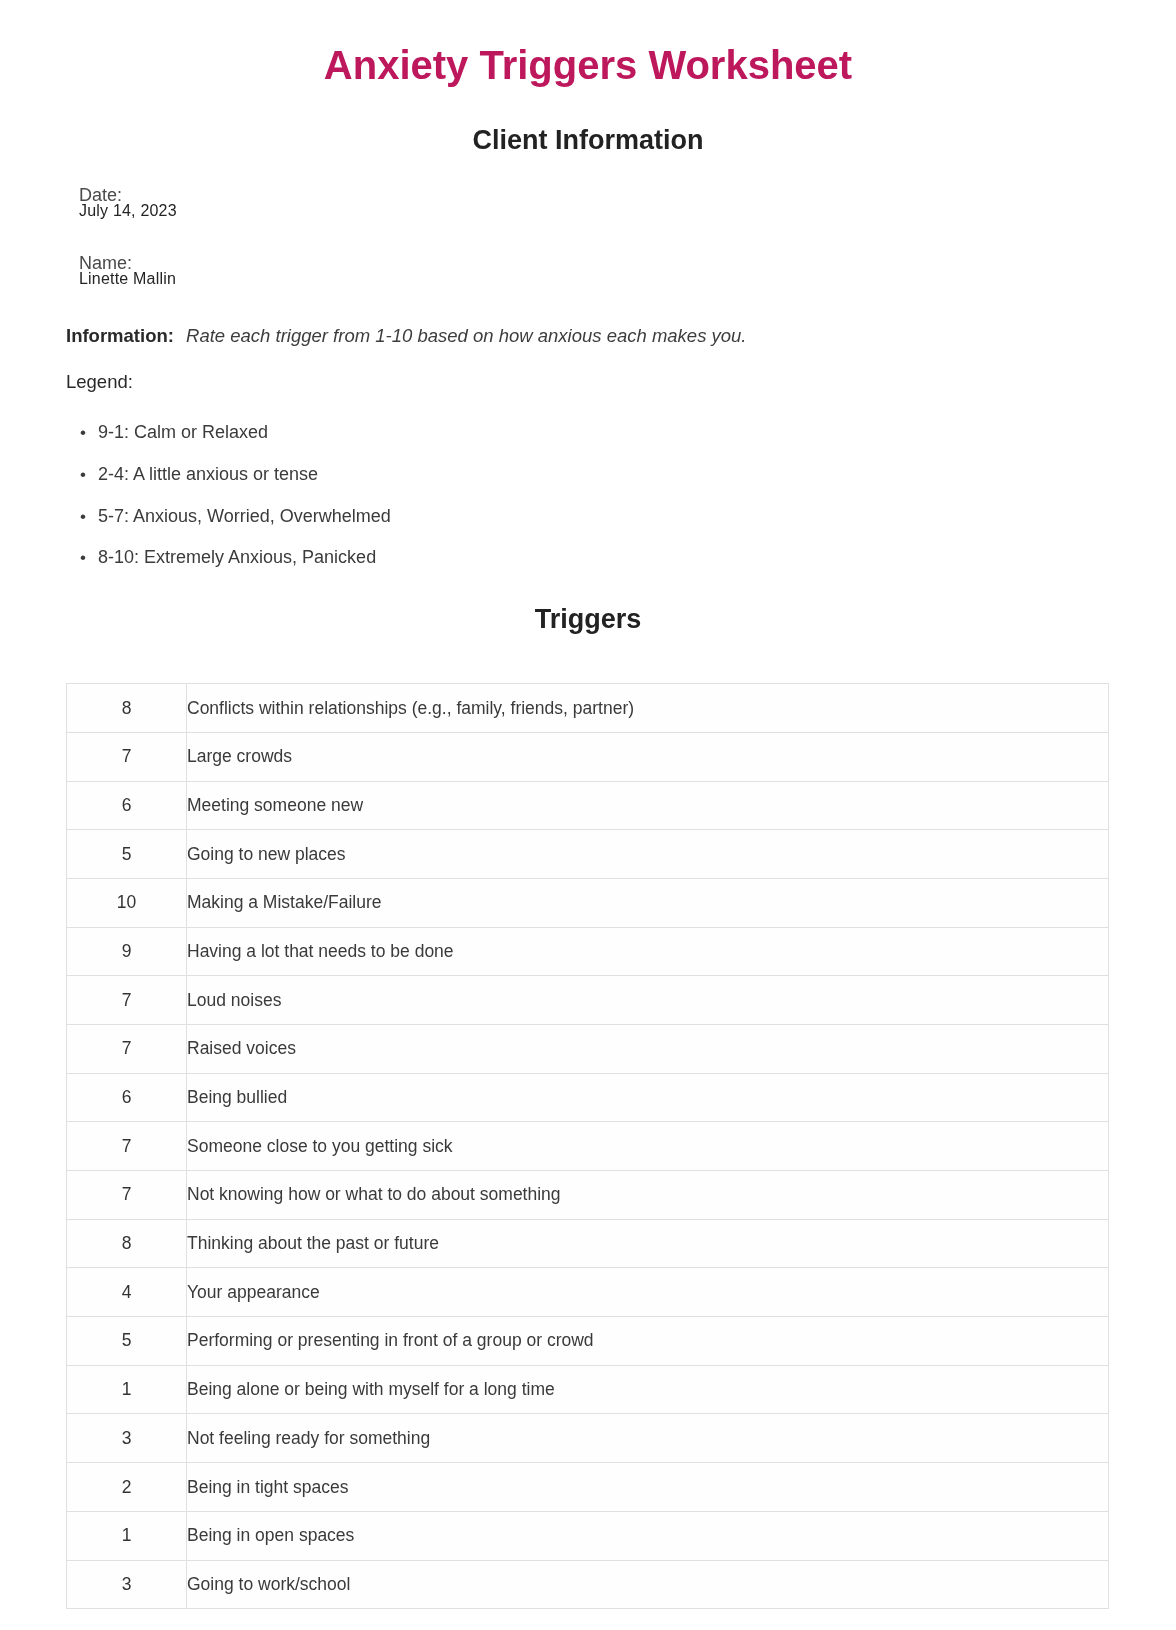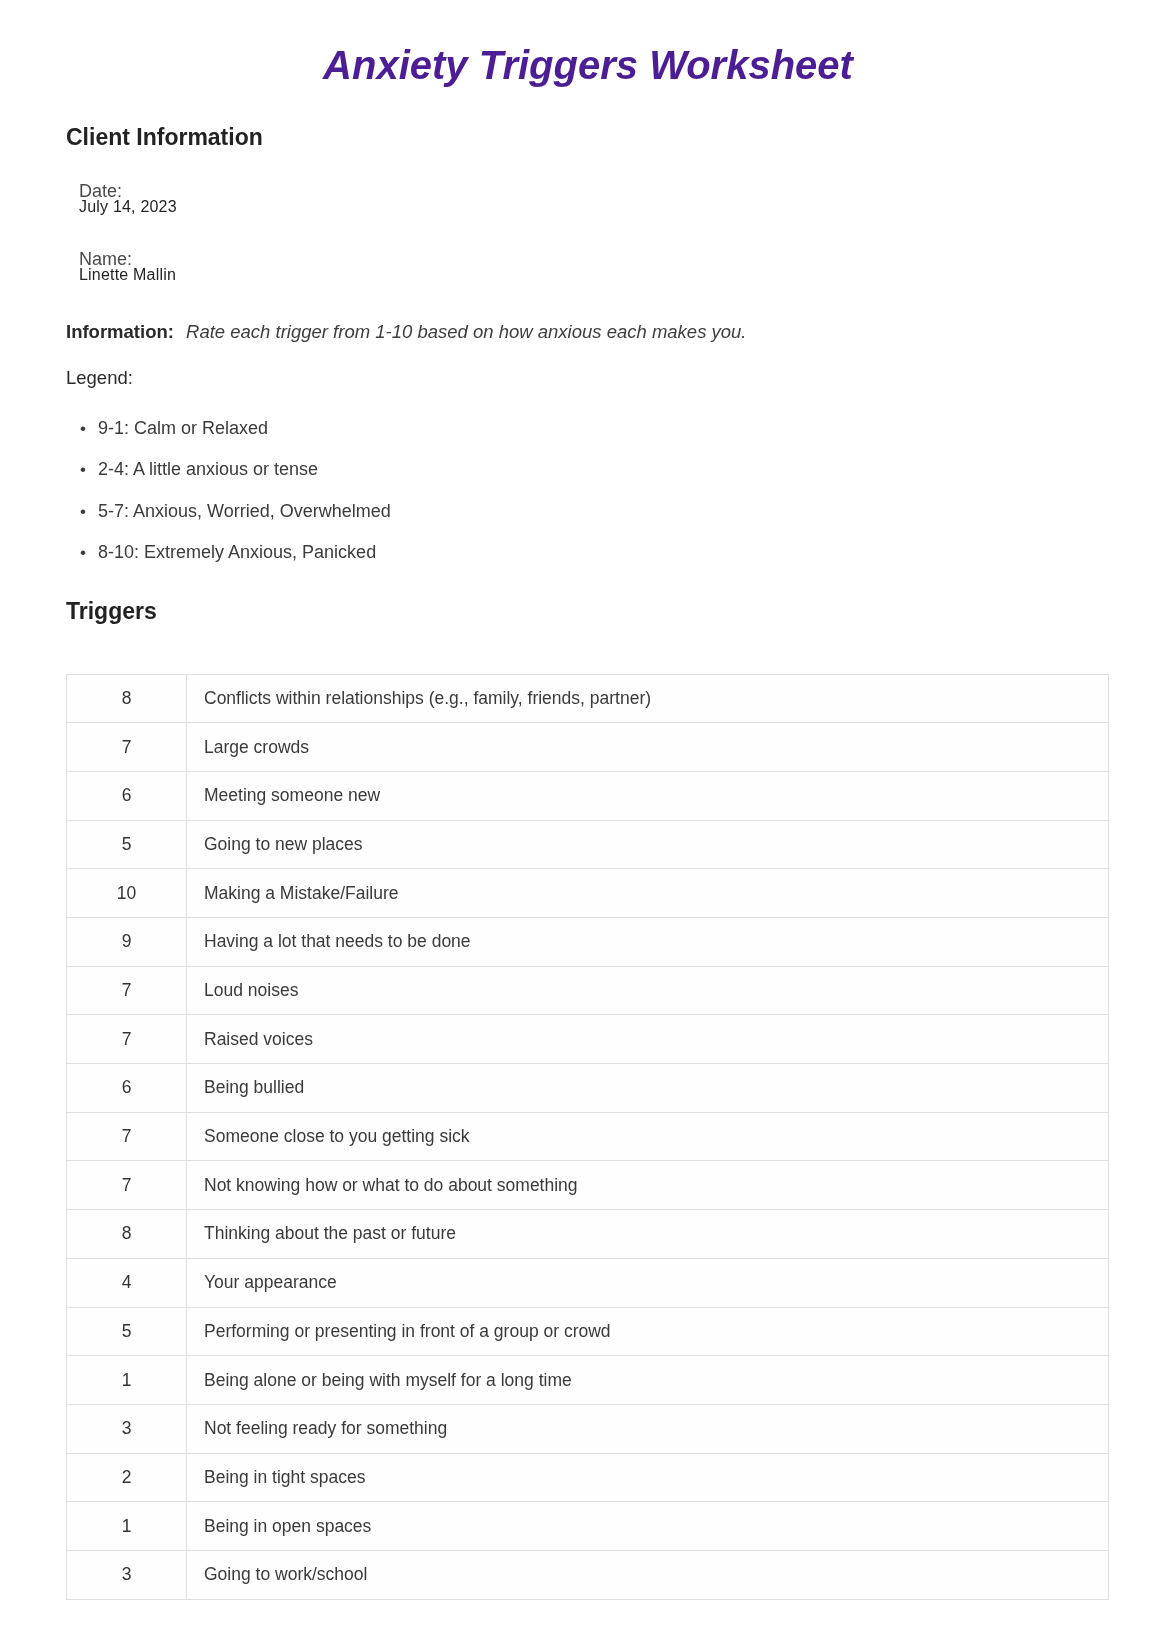--- a/index.html
+++ b/index.html
@@ -9,31 +9,31 @@
     height: 1630px;
     font-family: "Liberation Sans", sans-serif;
     color: #3d3d3d;
     overflow: hidden;
   }
   .page { padding: 42px 66px 0 66px; }
 
   .doc-title {
     font-size: 40px;
     font-weight: bold;
-    color: #4c1d95;
+    color: #be185d;
     text-align: center;
     line-height: 1.15;
-    font-style: italic;
   }
 
   .section-heading {
-    font-size: 23px;
+    font-size: 27px;
     font-weight: bold;
     color: #222222;
     line-height: 1.2;
+    text-align: center;
   }
   .client-heading { margin-top: 36px; }
 
   .field-row {
     margin-top: 29px;
     font-size: 18px;
     color: #4a4a4a;
     display: flex;
     align-items: baseline;
     flex-direction: column;
@@ -90,21 +90,21 @@
     font-size: 17.5px;
     color: #3a3a3a;
     vertical-align: middle;
     background: #fefefe;
   }
   td.rating-cell {
     width: 120px;
     text-align: center;
     color: #333333;
   }
-  td.trigger-cell { padding-left: 17px; }
+  td.trigger-cell { }
 </style>
 </head>
 <body>
 
 <div class="page">
 
   <h1 class="doc-title">Anxiety Triggers Worksheet</h1>
 
   <h2 class="section-heading client-heading">Client Information</h2>
 

